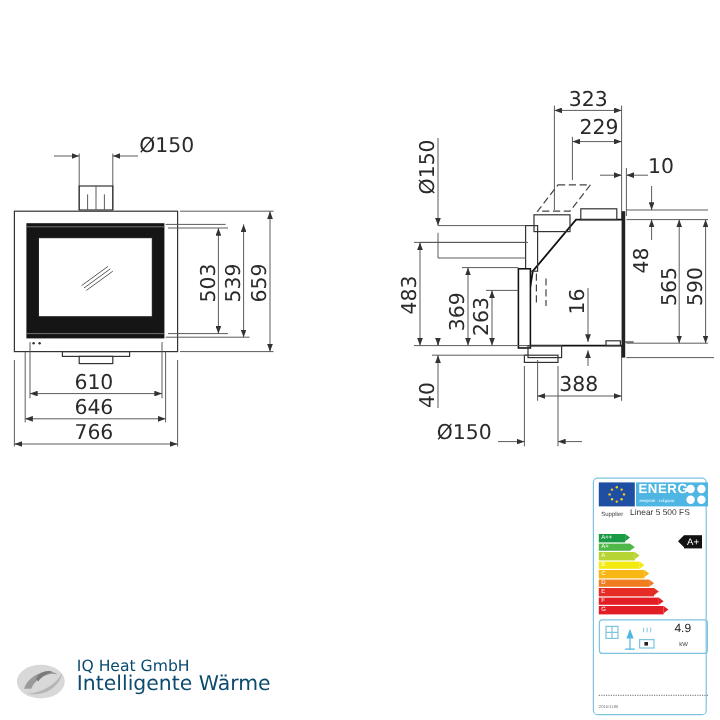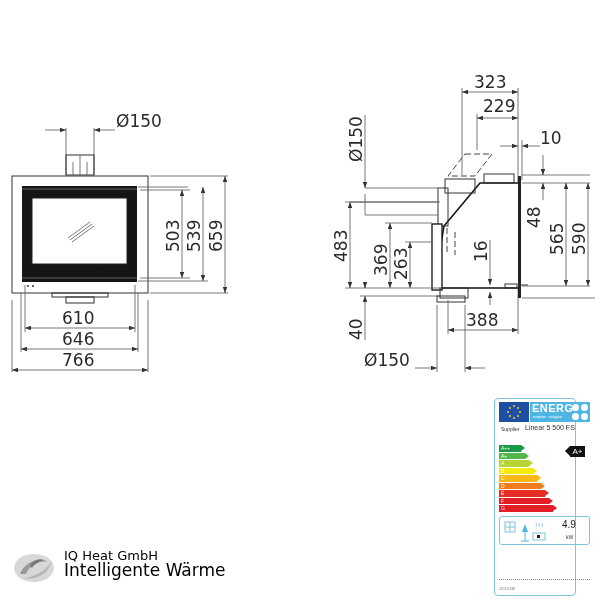--- a/index.html
+++ b/index.html
@@ -3,21 +3,21 @@
 <meta charset="utf-8">
 <style>
   html, body { margin:0; padding:0; background:#ffffff; }
   body { width:600px; height:600px; position:relative; overflow:hidden; font-family:"DejaVu Sans", sans-serif; }
   svg.drawing { position:absolute; left:0; top:0; }
   .dim { font-family:"DejaVu Sans", sans-serif; font-size:17px; fill:#2a2a2a; }
   .ln { stroke:#333; stroke-width:1; fill:none; }
   .thin { stroke:#555; stroke-width:0.8; fill:none; }
   .dash { stroke:#444; stroke-width:1; fill:none; stroke-dasharray:6 3; }
 
-  .label { position:absolute; left:494px; top:398px; width:82px; height:198px; border:1.5px solid #7fc4df; border-radius:4px; background:#fff; box-sizing:border-box; }
+  .label { position:absolute; left:494px; top:398px; width:95px; height:198px; border:1.5px solid #7fc4df; border-radius:4px; background:#fff; box-sizing:border-box; }
   .label-head { position:absolute; left:4px; top:3px; width:91px; height:20px; }
   .eu-flag { position:absolute; left:0; top:0; width:30px; height:20px; background:#1f4fa3; }
   .eu-flag span { position:absolute; width:2px; height:2px; background:#f7d11c; border-radius:50%; }
   .energ-box { position:absolute; left:31px; top:0; width:60px; height:20px; background:#4fb6e3; }
   .energ-text { position:absolute; left:2px; top:0px; font-size:11px; font-weight:bold; color:#fff; letter-spacing:0.5px; font-family:"Liberation Sans", sans-serif; }
   .energ-sub { position:absolute; left:3px; top:13px; font-size:3.5px; color:#fff; font-family:"Liberation Sans", sans-serif; }
   .energ-dots { position:absolute; right:2px; top:2px; width:16px; height:16px; }
   .energ-dots i { position:absolute; width:7px; height:7px; border-radius:50%; background:#fff; }
   .supplier { position:absolute; left:6px; top:27px; font-size:5px; color:#333; font-family:"Liberation Sans", sans-serif; }
   .model { position:absolute; left:30px; top:25px; font-size:7px; color:#333; font-family:"Liberation Sans", sans-serif; }
@@ -25,21 +25,21 @@
   .bar::after { content:""; position:absolute; right:-4px; top:0; border-top:3.25px solid transparent; border-bottom:3.25px solid transparent; border-left:4px solid var(--c); }
   .rating { position:absolute; left:75px; top:47px; height:11px; width:15px; background:#111; color:#fff; font-size:8px; line-height:11px; text-align:center; font-family:"Liberation Sans", sans-serif; }
   .rating::before { content:""; position:absolute; left:-5px; top:0; border-top:5.5px solid transparent; border-bottom:5.5px solid transparent; border-right:5px solid #111; }
   .panel { position:absolute; left:4px; width:91px; border:1px solid #7fc4df; border-radius:3px; box-sizing:border-box; }
   .panel-val { position:absolute; left:62px; font-size:10px; color:#222; font-family:"Liberation Sans", sans-serif; }
   .panel-unit { position:absolute; left:66px; font-size:5px; color:#333; font-family:"Liberation Sans", sans-serif; }
   .footnote { position:absolute; left:4px; top:180px; width:91px; height:2px; border-top:1px dotted #888; }
   .footnote2 { position:absolute; left:4px; top:188px; font-size:3.5px; color:#777; font-family:"Liberation Sans", sans-serif; }
 
   .logo { position:absolute; left:10px; top:548px; width:48px; height:36px; }
-  .brand { position:absolute; left:64px; top:548px; font-family:"DejaVu Sans", sans-serif; color:#000000; font-size:13px; line-height:15px; }
+  .brand { position:absolute; left:64px; top:548px; font-family:"DejaVu Sans", sans-serif; color:#0c4a6e; font-size:13px; line-height:15px; }
   .brand .sub { font-size:17px; }
 </style>
 </head>
 <body>
 
 <svg class="drawing" width="600" height="600" viewBox="0 0 600 600">
   <defs>
     <marker id="ar" markerWidth="8" markerHeight="6" refX="8" refY="3" orient="auto-start-reverse">
       <path d="M0,0 L8,3 L0,6 z" fill="#333"></path>
     </marker>

